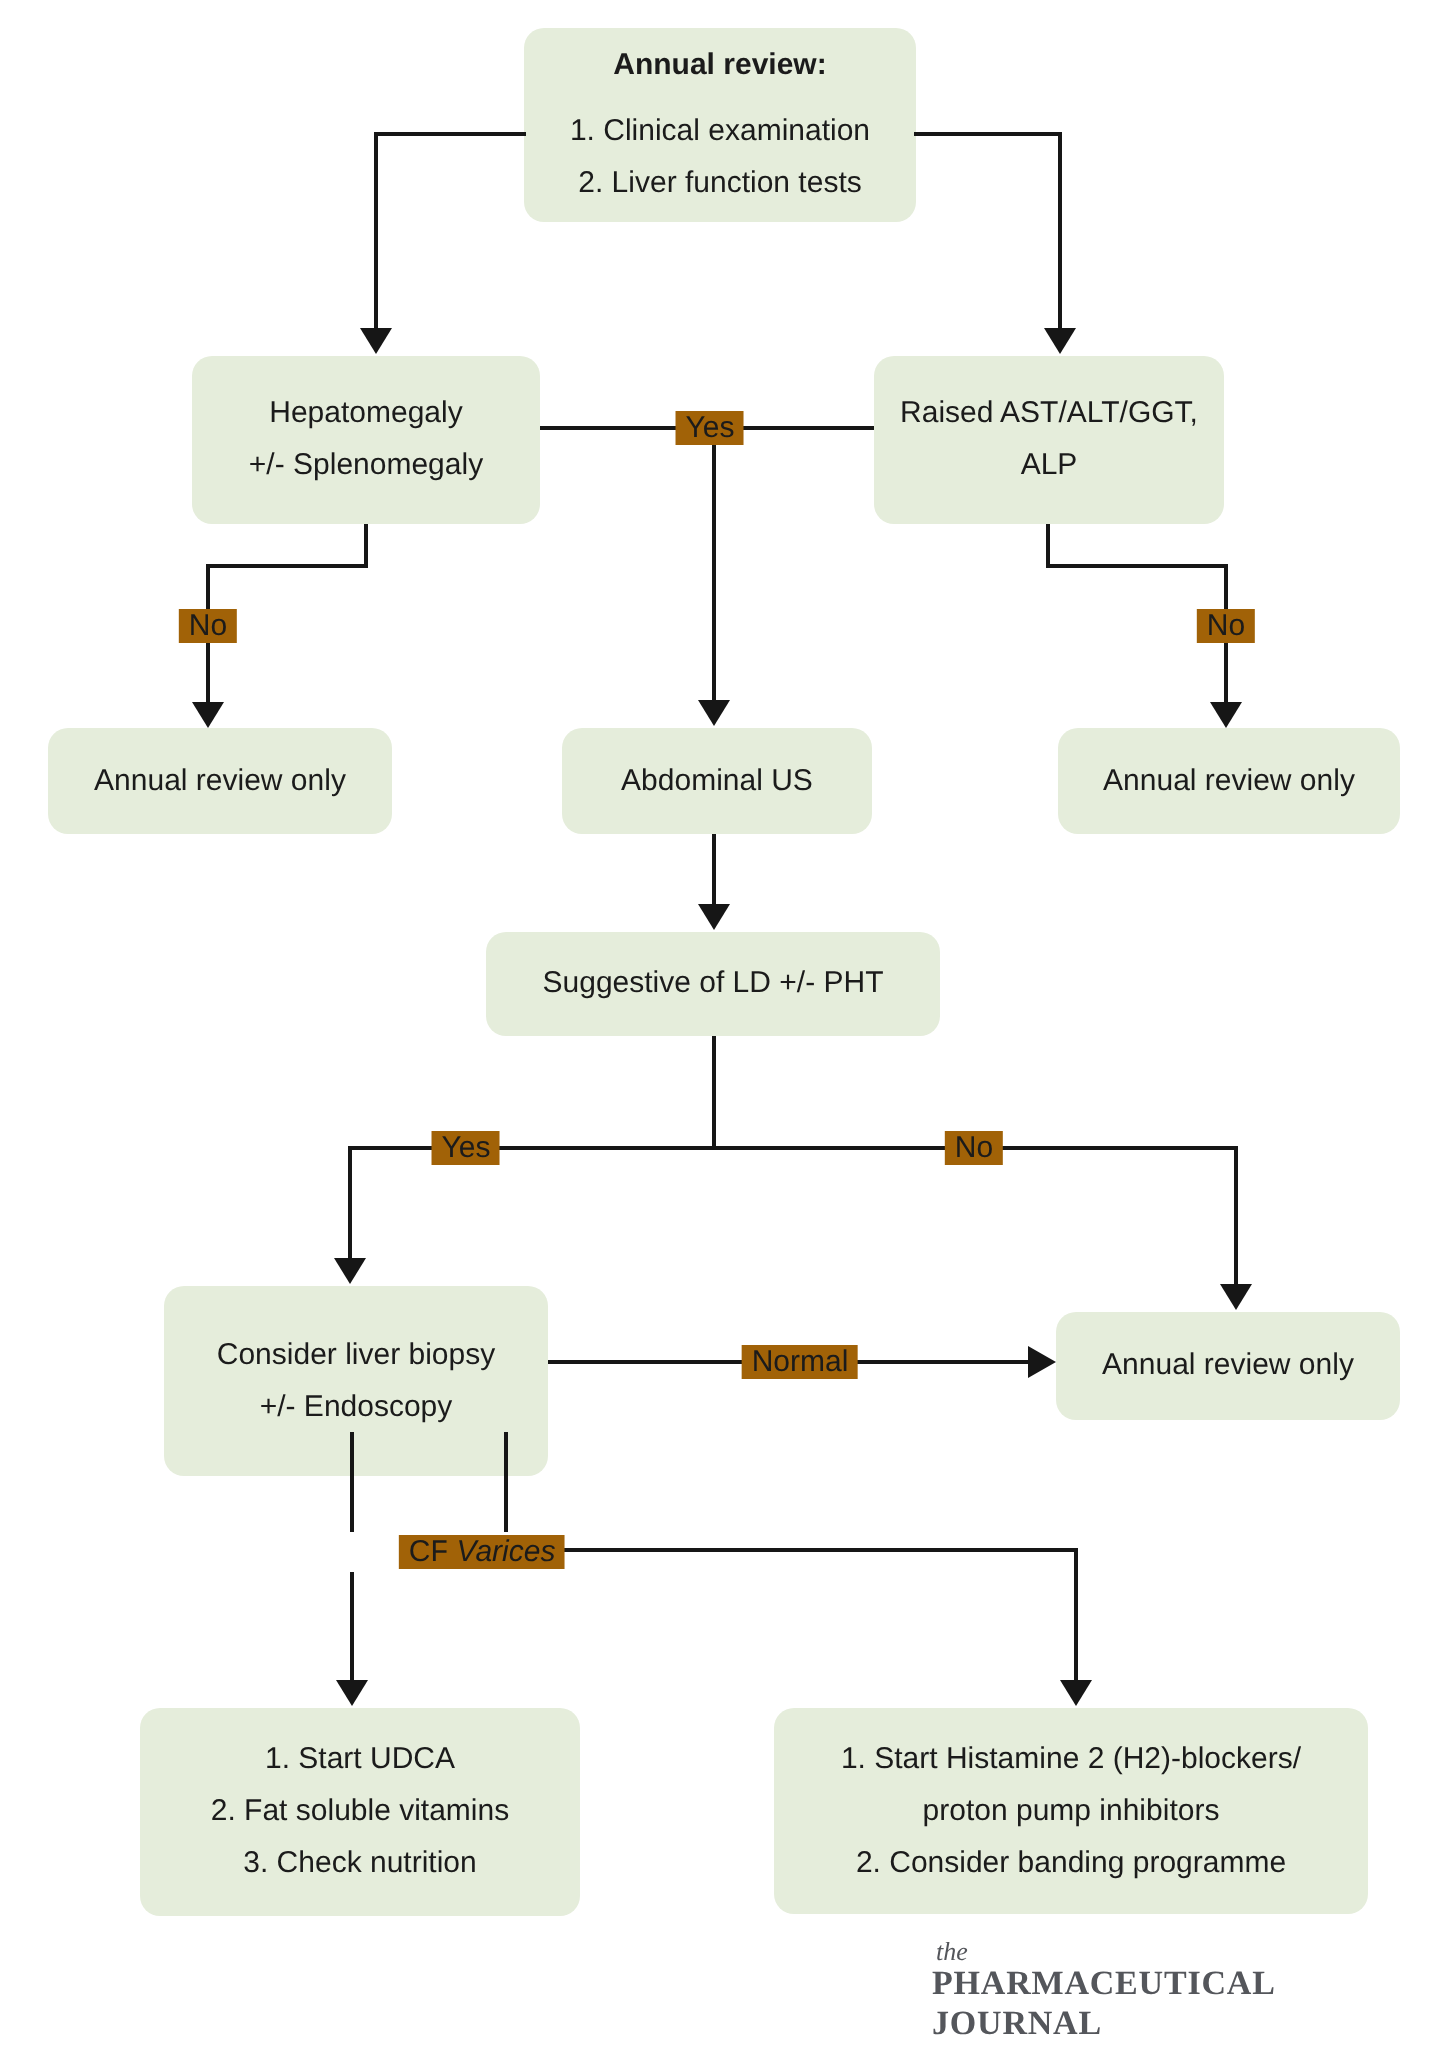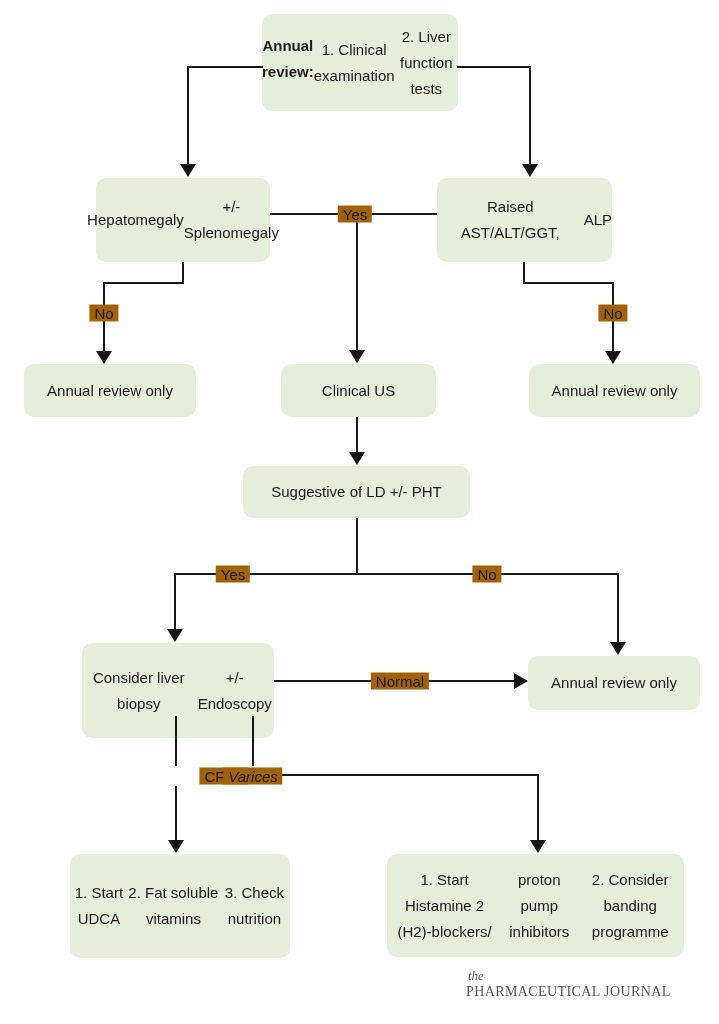--- a/index.html
+++ b/index.html
@@ -2,21 +2,21 @@
 <html><head>
 <meta charset="utf-8">
 <style>
   * { margin:0; padding:0; box-sizing:border-box; }
   html,body { background:#ffffff; }
   body { font-family:"Liberation Sans","DejaVu Sans",sans-serif; color:#1b1b1b; }
   .canvas { position:relative; width:719px; height:1024px; background:#ffffff; overflow:hidden; }
 
   .node {
     position:absolute; background:#e5eddb; border-radius:10px;
-    display:flex; flex-direction:row; align-items:center; justify-content:center;
+    display:flex; flex-direction:column; align-items:center; justify-content:center;
     text-align:center; font-size:15px; line-height:26px; color:#1b1b1b;
   }
   .node .title { font-weight:bold; margin-bottom:7px; }
 
   .hl, .vl { position:absolute; background:#161616; }
   .hl { height:2px; }
   .vl { width:2px; }
 
   .arrow-d { position:absolute; width:0; height:0;
     border-left:8px solid transparent; border-right:8px solid transparent;
@@ -24,21 +24,21 @@
   .arrow-r { position:absolute; width:0; height:0;
     border-top:8px solid transparent; border-bottom:8px solid transparent;
     border-left:14px solid #161616; }
 
   .elabel { position:absolute; transform:translate(-50%,-50%);
     background:#a16207; padding:0 5px; font-size:15px; white-space:nowrap; }
 
   .logo { position:absolute; left:466px; top:969px; color:#54565b;
     font-family:"Liberation Serif","DejaVu Serif",serif; }
   .logo .the { display:block; font-style:italic; font-size:13px; line-height:13px; margin-left:2px; }
-  .logo .name { font-size:14px; letter-spacing:0.4px; line-height:20px; }
+  .logo .name { font-size:17px; letter-spacing:0.4px; line-height:20px;font-weight:bold; }
 </style>
 </head>
 <body>
 
 <div class="canvas">
 
   <div class="node" style="left:262px;top:14px;width:196px;height:97px;">
     <div class="title">Annual review:</div>
     <div>1. Clinical examination</div>
     <div>2. Liver function tests</div>
@@ -52,21 +52,21 @@
   <div class="node" style="left:437px;top:178px;width:175px;height:84px;">
     <div>Raised AST/ALT/GGT,</div>
     <div>ALP</div>
   </div>
 
   <div class="node" style="left:24px;top:364px;width:172px;height:53px;">
     <div>Annual review only</div>
   </div>
 
   <div class="node" style="left:281px;top:364px;width:155px;height:53px;">
-    <div>Clinical US</div>
+    <div>Abdominal US</div>
   </div>
 
   <div class="node" style="left:529px;top:364px;width:171px;height:53px;">
     <div>Annual review only</div>
   </div>
 
   <div class="node" style="left:243px;top:466px;width:227px;height:52px;">
     <div>Suggestive of LD +/- PHT</div>
   </div>
 

